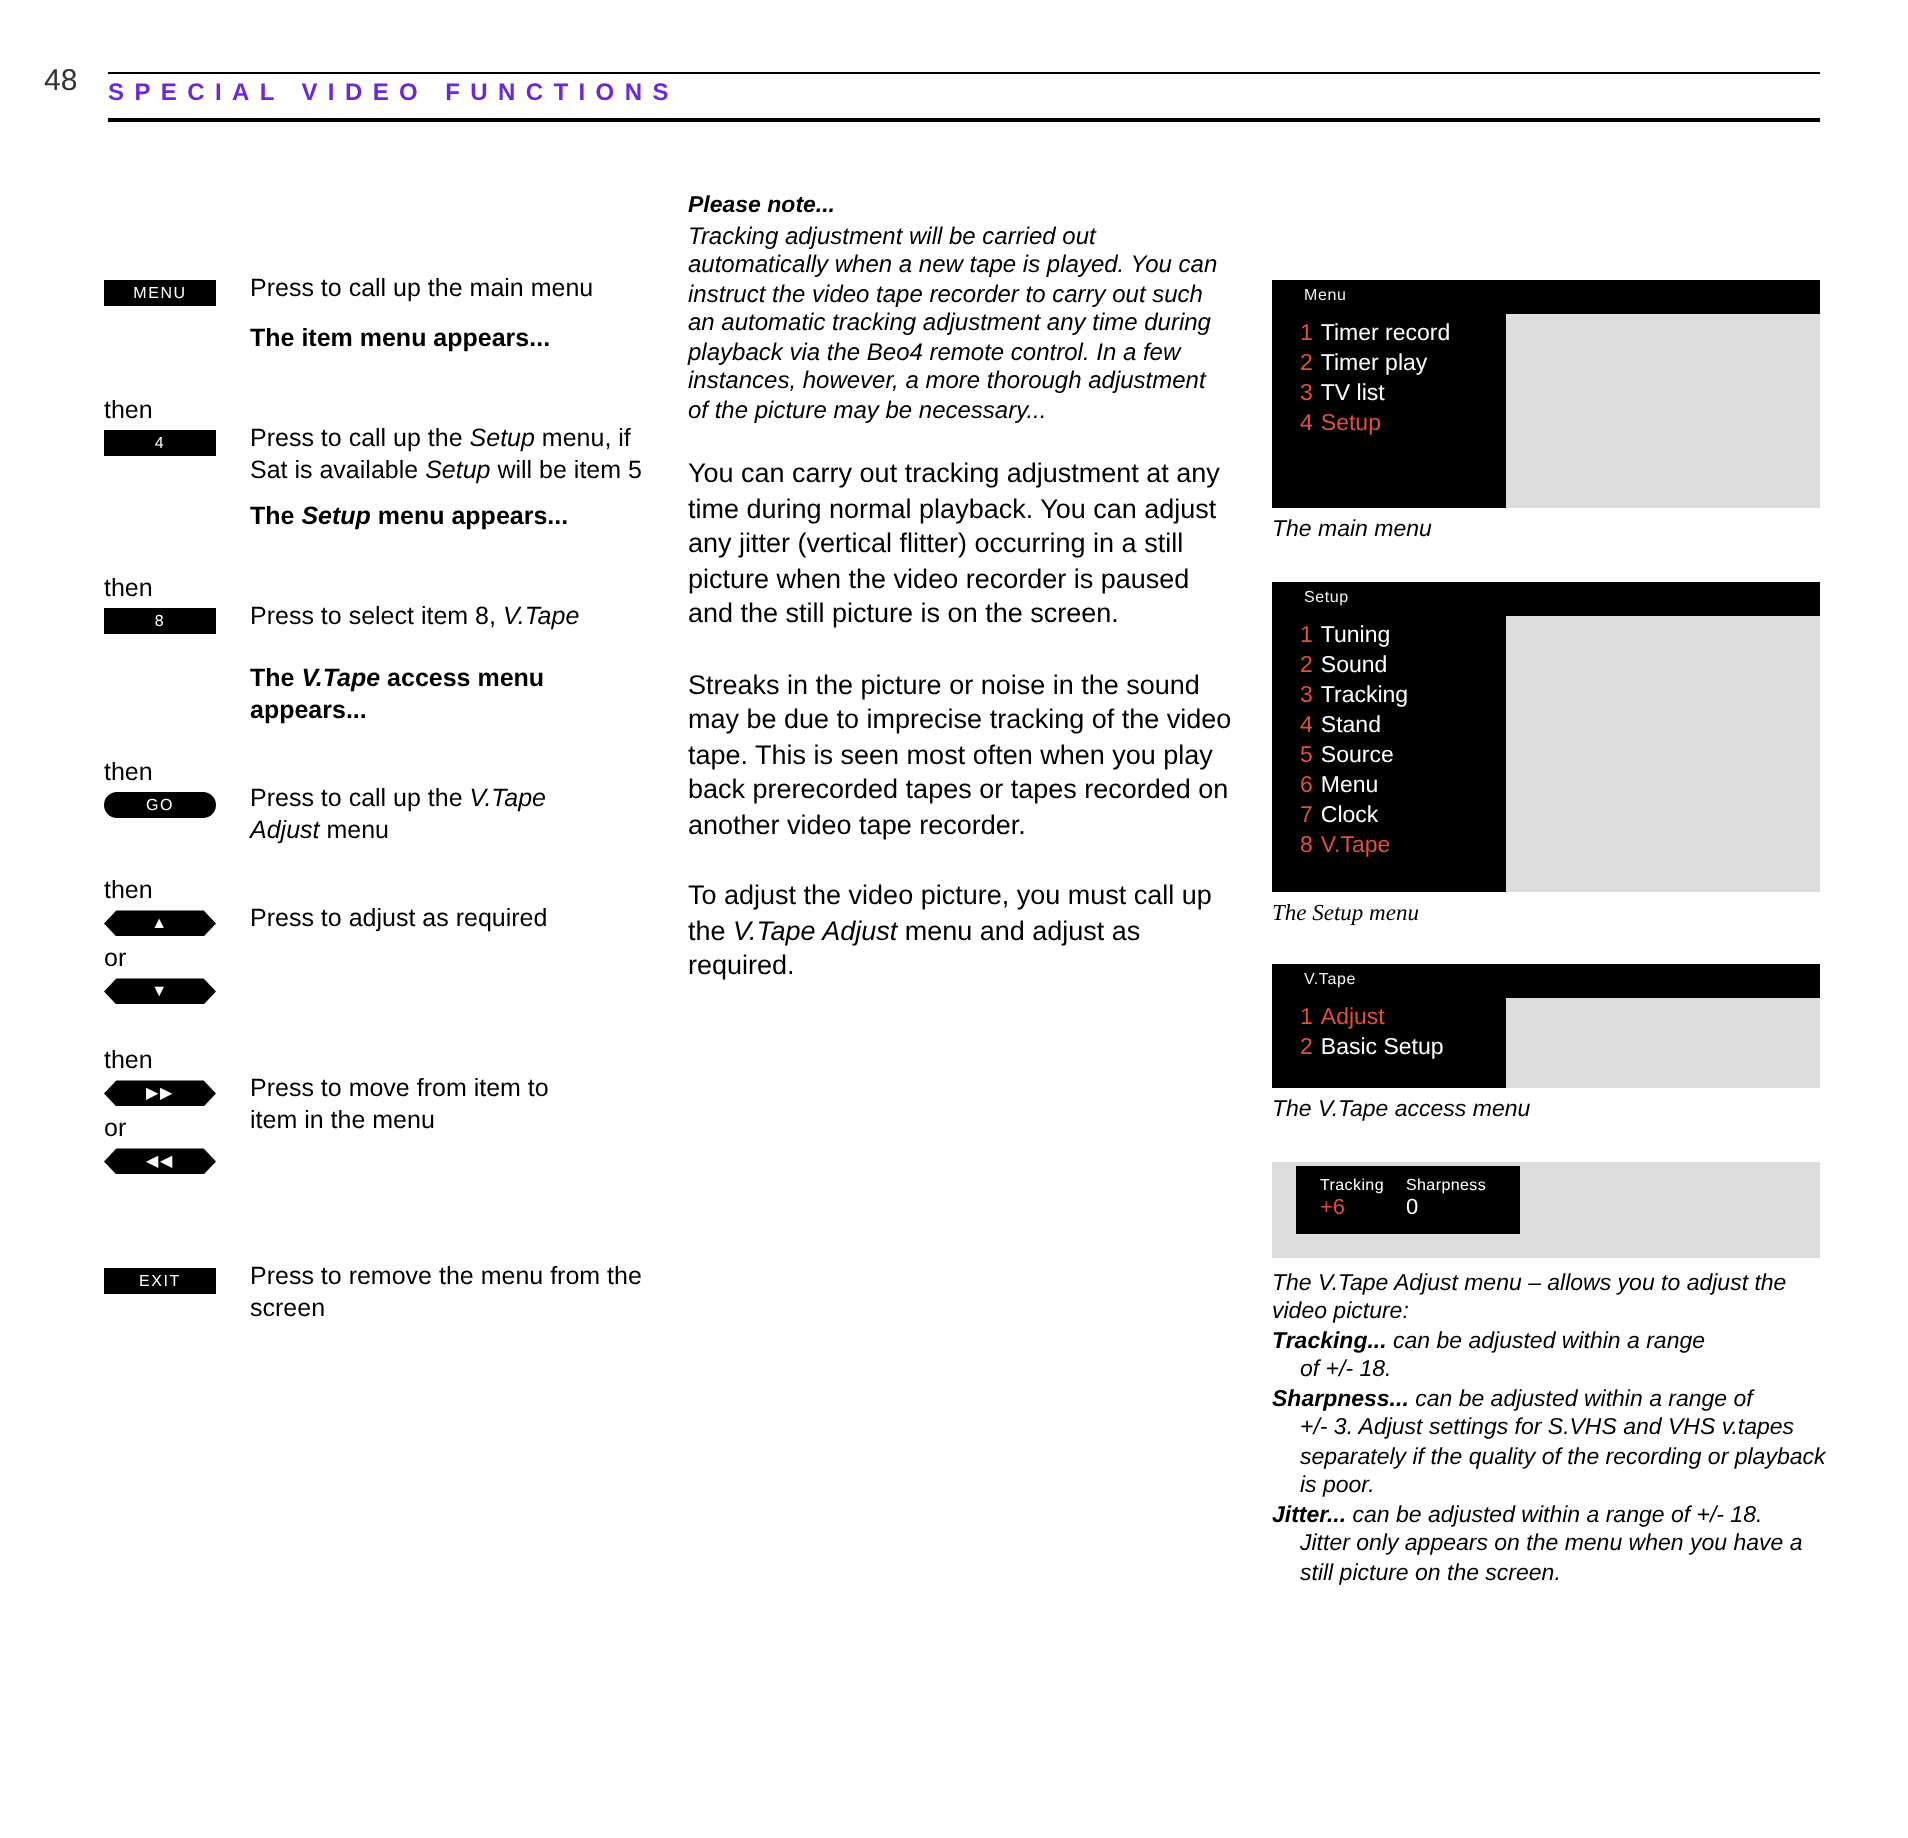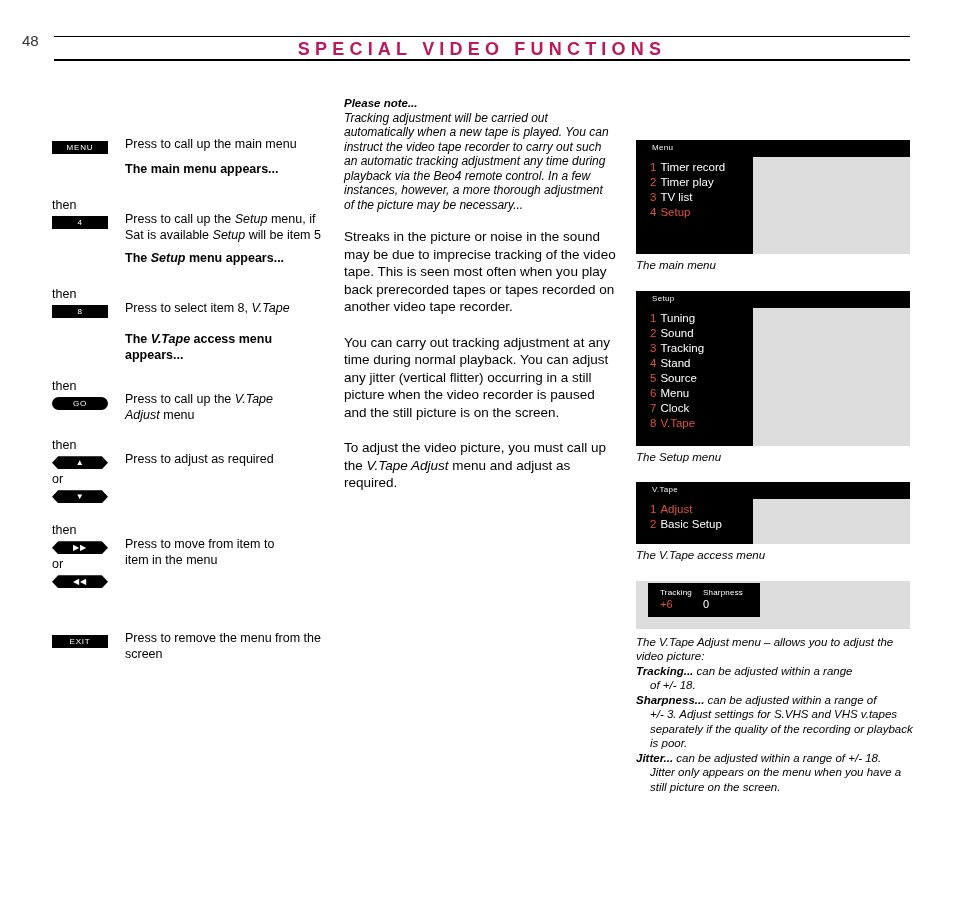--- a/index.html
+++ b/index.html
@@ -38,25 +38,25 @@
   .header-rule-bottom {
     position: absolute;
     left: 54px; top: 59px;
     width: 856px; height: 2px;
     background: #000;
   }
   .header-title {
     position: absolute;
     left: 54px; top: 39px;
     width: 856px;
-    text-align: center;
-    font-size: 18px;
+    text-align: left;
+    font-size: 12px;
     font-weight: bold;
     letter-spacing: 5.2px;
-    color: #be185d;
+    color: #6d28d9;
   }
 
   
   .col-left   { position: absolute; left: 52px;  top: 138px; width: 270px; }
   .col-mid    { position: absolute; left: 344px; top: 96px;  width: 272px; }
   .col-right  { position: absolute; left: 636px; top: 140px; width: 280px; }
 
   
   .instr-row {
     position: relative;
@@ -220,21 +220,21 @@
 </div>
 
 <div class="col-left">
 
   <div class="instr-row" style="height:24px;">
     <span class="btn rect">MENU</span>
     <span class="instr-line" style="top:-1px;">Press to call up the main menu</span>
   </div>
 
   <div class="instr-row" style="height:34px;">
-    <span class="instr-line instr-note" style="top:0px;">The main menu appears...</span>
+    <span class="instr-line instr-note" style="top:0px;">The item menu appears...</span>
   </div>
 
   <div class="then-label">then</div>
   <div class="instr-row" style="height:38px;">
     <span class="btn rect">4</span>
     <span class="instr-line" style="top:-1px;"><span>Press to call up the </span><i>Setup</i><span> menu, if Sat is available </span><i>Setup</i><span> will be item 5</span></span>
   </div>
 
   <div class="instr-row" style="height:34px;">
     <span class="instr-line instr-note" style="top:0px;"><span>The </span><i>Setup</i><span> menu appears...</span></span>
@@ -282,22 +282,22 @@
     <span class="instr-line" style="top:-1px;width:200px;">Press to remove the menu from the screen</span>
   </div>
 
 </div>
 
 <div class="col-mid">
 
   <p class="please-note">Please note...</p>
   <p class="note-body">Tracking adjustment will be carried out automatically when a new tape is played. You can instruct the video tape recorder to carry out such an automatic tracking adjustment any time during playback via the Beo4 remote control. In a few instances, however, a more thorough adjustment of the picture may be necessary...</p>
 
+  <p class="body-par">You can carry out tracking adjustment at any time during normal playback. You can adjust any jitter (vertical flitter) occurring in a still picture when the video recorder is paused and the still picture is on the screen.</p>
   <p class="body-par">Streaks in the picture or noise in the sound may be due to imprecise tracking of the video tape. This is seen most often when you play back prerecorded tapes or tapes recorded on another video tape recorder.</p>
-  <p class="body-par">You can carry out tracking adjustment at any time during normal playback. You can adjust any jitter (vertical flitter) occurring in a still picture when the video recorder is paused and the still picture is on the screen.</p>
   <p class="body-par"><span>To adjust the video picture, you must call up the </span><i>V.Tape Adjust</i><span> menu and adjust as required.</span></p>
 </div>
 
 <div class="col-right">
 
   <div class="menu-shot" style="height:114px;">
     <div class="black-pane"></div>
     <div class="title-bar"></div>
     <div class="menu-title">Menu</div>
     <div class="menu-items">
@@ -317,21 +317,21 @@
       <div class="menu-item"><span class="num">1</span><span class="lbl">Tuning</span></div>
       <div class="menu-item"><span class="num">2</span><span class="lbl">Sound</span></div>
       <div class="menu-item"><span class="num">3</span><span class="lbl">Tracking</span></div>
       <div class="menu-item"><span class="num">4</span><span class="lbl">Stand</span></div>
       <div class="menu-item"><span class="num">5</span><span class="lbl">Source</span></div>
       <div class="menu-item"><span class="num">6</span><span class="lbl">Menu</span></div>
       <div class="menu-item"><span class="num">7</span><span class="lbl">Clock</span></div>
       <div class="menu-item sel"><span class="num">8</span><span class="lbl">V.Tape</span></div>
     </div>
   </div>
-  <p class="caption" style="margin-bottom:18px;">The Setup menu</p>
+  <p class="caption" style="margin-bottom:18px;font-family:Liberation Serif, serif;">The Setup menu</p>
 
   <div class="menu-shot" style="height:62px;">
     <div class="black-pane"></div>
     <div class="title-bar"></div>
     <div class="menu-title">V.Tape</div>
     <div class="menu-items">
       <div class="menu-item sel"><span class="num">1</span><span class="lbl">Adjust</span></div>
       <div class="menu-item"><span class="num">2</span><span class="lbl">Basic Setup</span></div>
     </div>
   </div>

